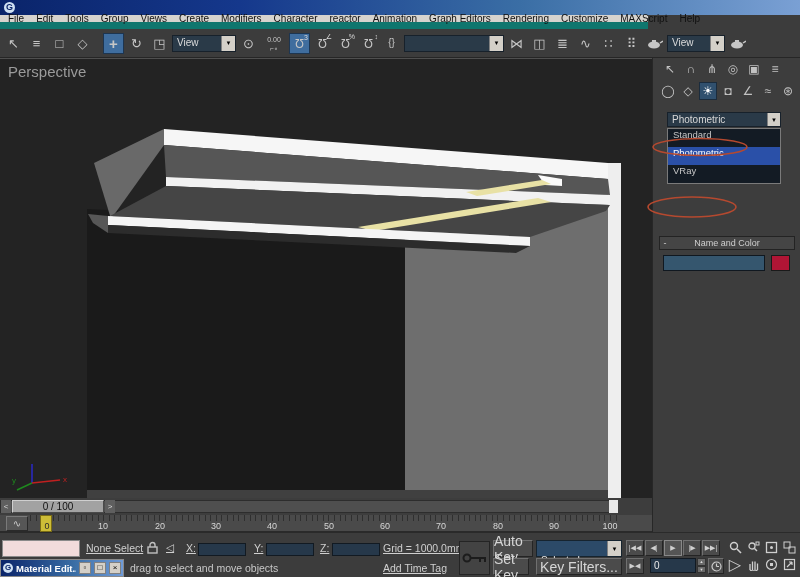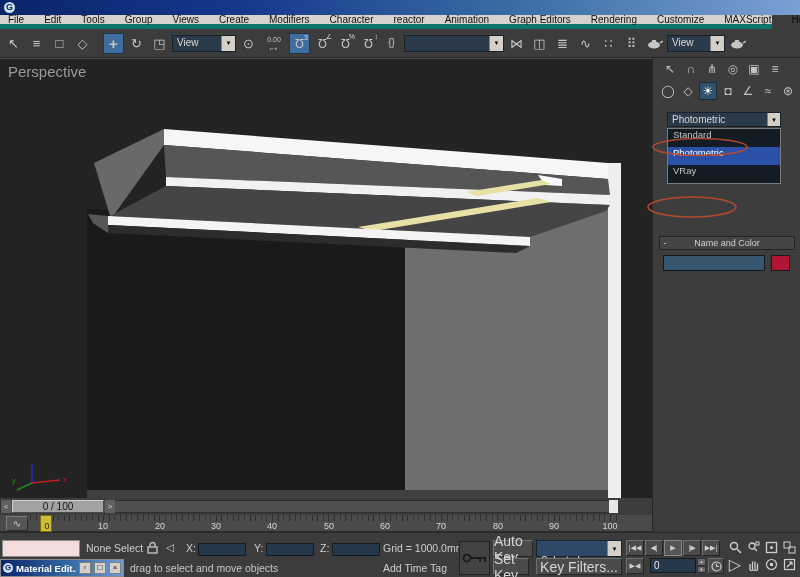--- a/index.html
+++ b/index.html
@@ -10,22 +10,22 @@
     -webkit-font-smoothing: antialiased;
   }
   
   .titlebar { position:absolute; left:0; top:0; width:800px; height:15px;
     background: linear-gradient(90deg,#0a246a 0%,#15388c 30%,#3a6ea5 65%,#7aa0d4 100%);
     display:flex; align-items:center; padding:0 4px; gap:4px; }
   .titlebar .ttl { color:#fff; font-weight:bold; font-size:10px; white-space:nowrap; }
   .applogo { width:11px; height:11px; border-radius:50%; background:#cfe0f2;
     color:#0a246a; font-size:9px; font-weight:bold; line-height:11px; text-align:center; }
   
-  .menubar { position:absolute; left:0; top:15px; width:772px; height:14px;
-    background:#d6d3ce; border-bottom:5px solid #0f766e; display:flex; align-items:center; padding-left:2px;gap:8px; }
+  .menubar { position:absolute; left:0; top:15px; width:648px; height:14px;
+    background:#d6d3ce; border-bottom:7px solid #0f766e; display:flex; align-items:center; padding-left:2px; }
   .mi { font-size:10px; color:#111; padding:0 6px; white-space:nowrap; }
   
   .toolbar { position:absolute; left:0; top:29px; width:800px; height:29px;
     background:#3c3c3c; border-bottom:1px solid #262626; display:flex; align-items:center; padding:0 3px; gap:2px; }
   .tbtn { width:21px; height:21px; display:flex; align-items:center; justify-content:center;
     color:#c6c6c6; font-size:13px; line-height:1; flex:none; }
   .tbtn.active { background:#3f6d9e; border:1px solid #1d3550; }
   .tbtn.small { font-size:10px; }
   .tsp { width:6px; flex:none; }
   .tcombo { height:17px; background:#2a3a48; border:1px solid #17212b; display:flex; align-items:stretch; flex:none; }
@@ -85,21 +85,21 @@
     background:repeating-linear-gradient(to right,#2f2f2f 0 1px,transparent 1px 5.63px); }
   .tb-num { position:absolute; top:6px; transform:translateX(-50%); color:#d6d6d6; font-size:9px; }
   .tb-handle { position:absolute; left:40px; top:0; width:12px; height:17px; background:#cdbd37; border:1px solid #7a6c15; z-index:1; }
   .tb-num.zero { color:#2a2a2a; z-index:2; }
   .tb-curvebtn { position:absolute; left:6px; top:1px; width:22px; height:15px; background:#565656;
     border:1px solid #2a2a2a; border-top-color:#7a7a7a; border-left-color:#7a7a7a;
     color:#cfcfcf; font-size:10px; text-align:center; line-height:13px; }
   
   .statusbar { position:absolute; left:0; top:532px; width:800px; height:45px; background:#3c3c3c; border-top:1px solid #2a2a2a; }
   .listener { position:absolute; left:2px; top:7px; width:78px; height:17px; background:#f2dcdc; border:1px solid #8a8a8a; }
-  .sb-text { position:absolute; color:#cfcfcf; font-size:10.5px; white-space:nowrap; }
+  .sb-text { position:absolute; color:#cfcfcf; font-size:10.5px; white-space:nowrap;text-decoration:underline; }
   .axis-label { color:#cfcfcf; font-size:10.5px; }
   .sb-field { position:absolute; top:10px; width:48px; height:13px; background:#26384a; border:1px solid #121a22; }
   .keybtn { position:absolute; left:459px; top:8px; width:31px; height:34px; background:#434343;
     border:1px solid #242424; display:flex; align-items:center; justify-content:center; }
   .sb-btn { position:absolute; height:17px; background:#4b4b4b; border:1px solid #242424; border-top-color:#707070; border-left-color:#707070;
     color:#d6d6d6; font-size:14px; display:flex; align-items:center; justify-content:center; }
   .sb-combo { position:absolute; left:536px; top:7px; width:86px; height:17px; background:#2c4a68;
     border:1px solid #16242f; display:flex; align-items:stretch; }
   .sb-combo .val { flex:1; color:#f0f0f0; font-size:10px; padding:14px 4px 0; }
   .sb-combo .arrow { width:14px; background:#d4d0c8; border-left:1px solid #808080; color:#000; font-size:6px;

